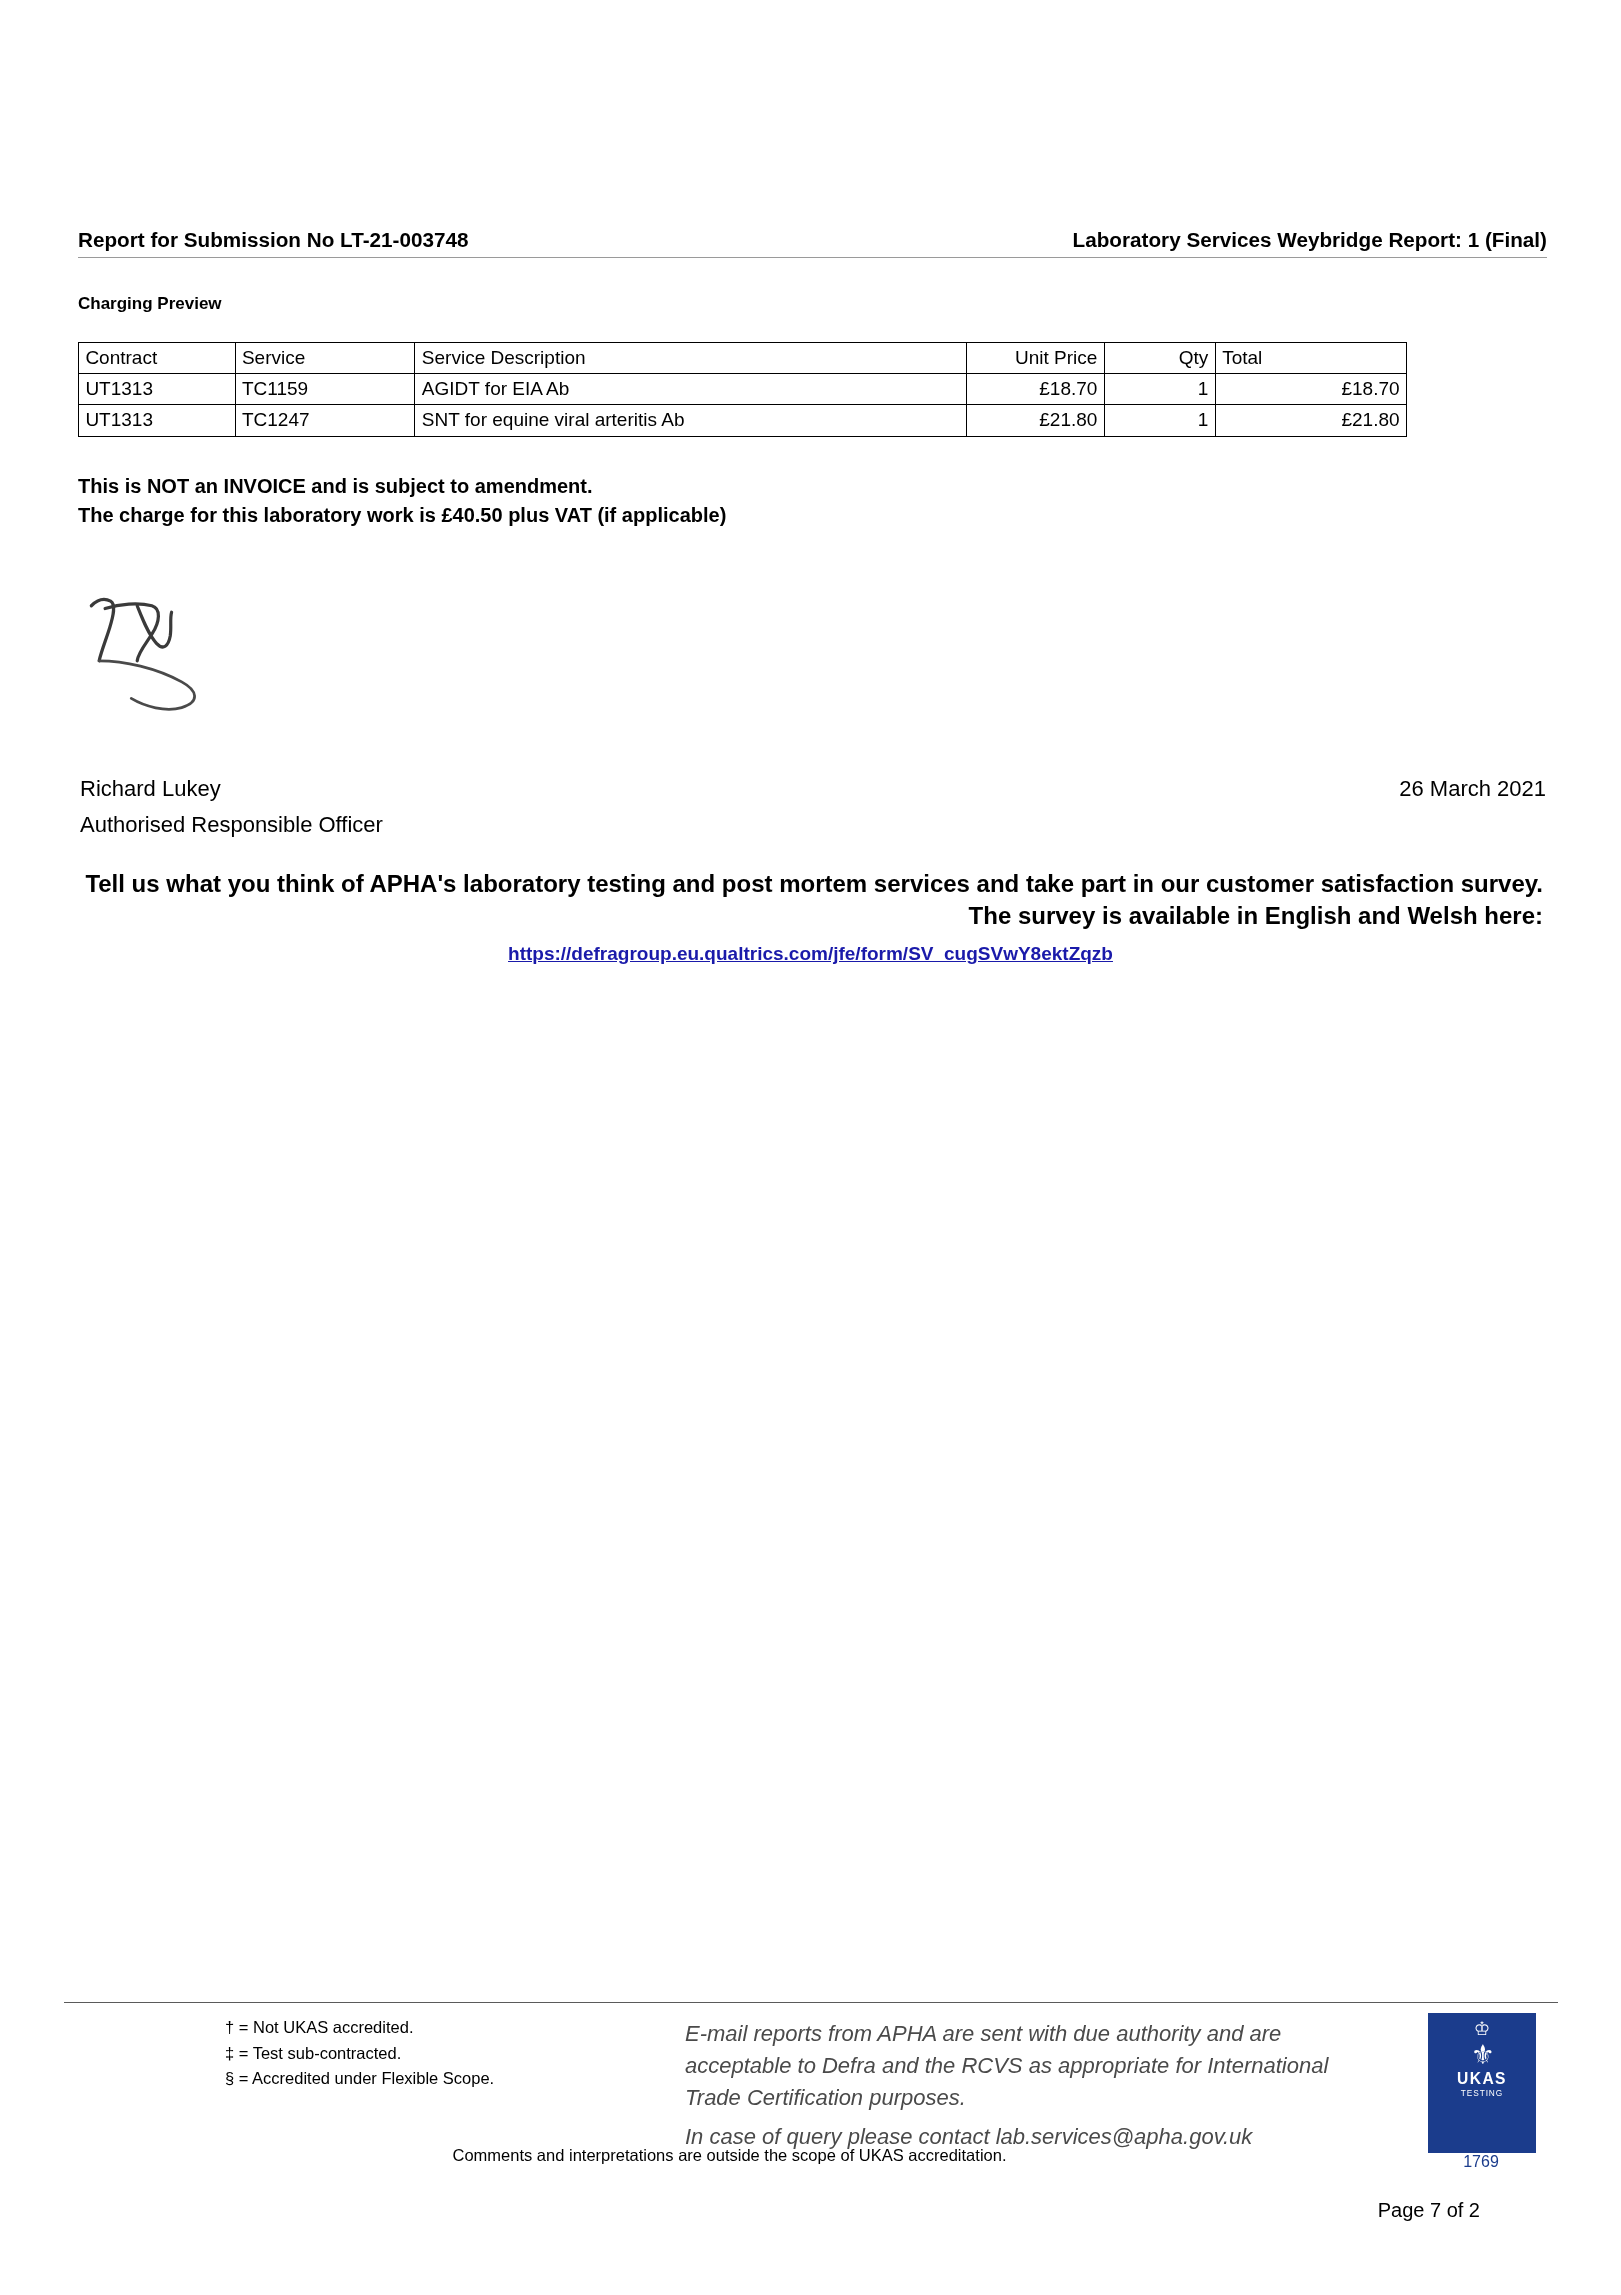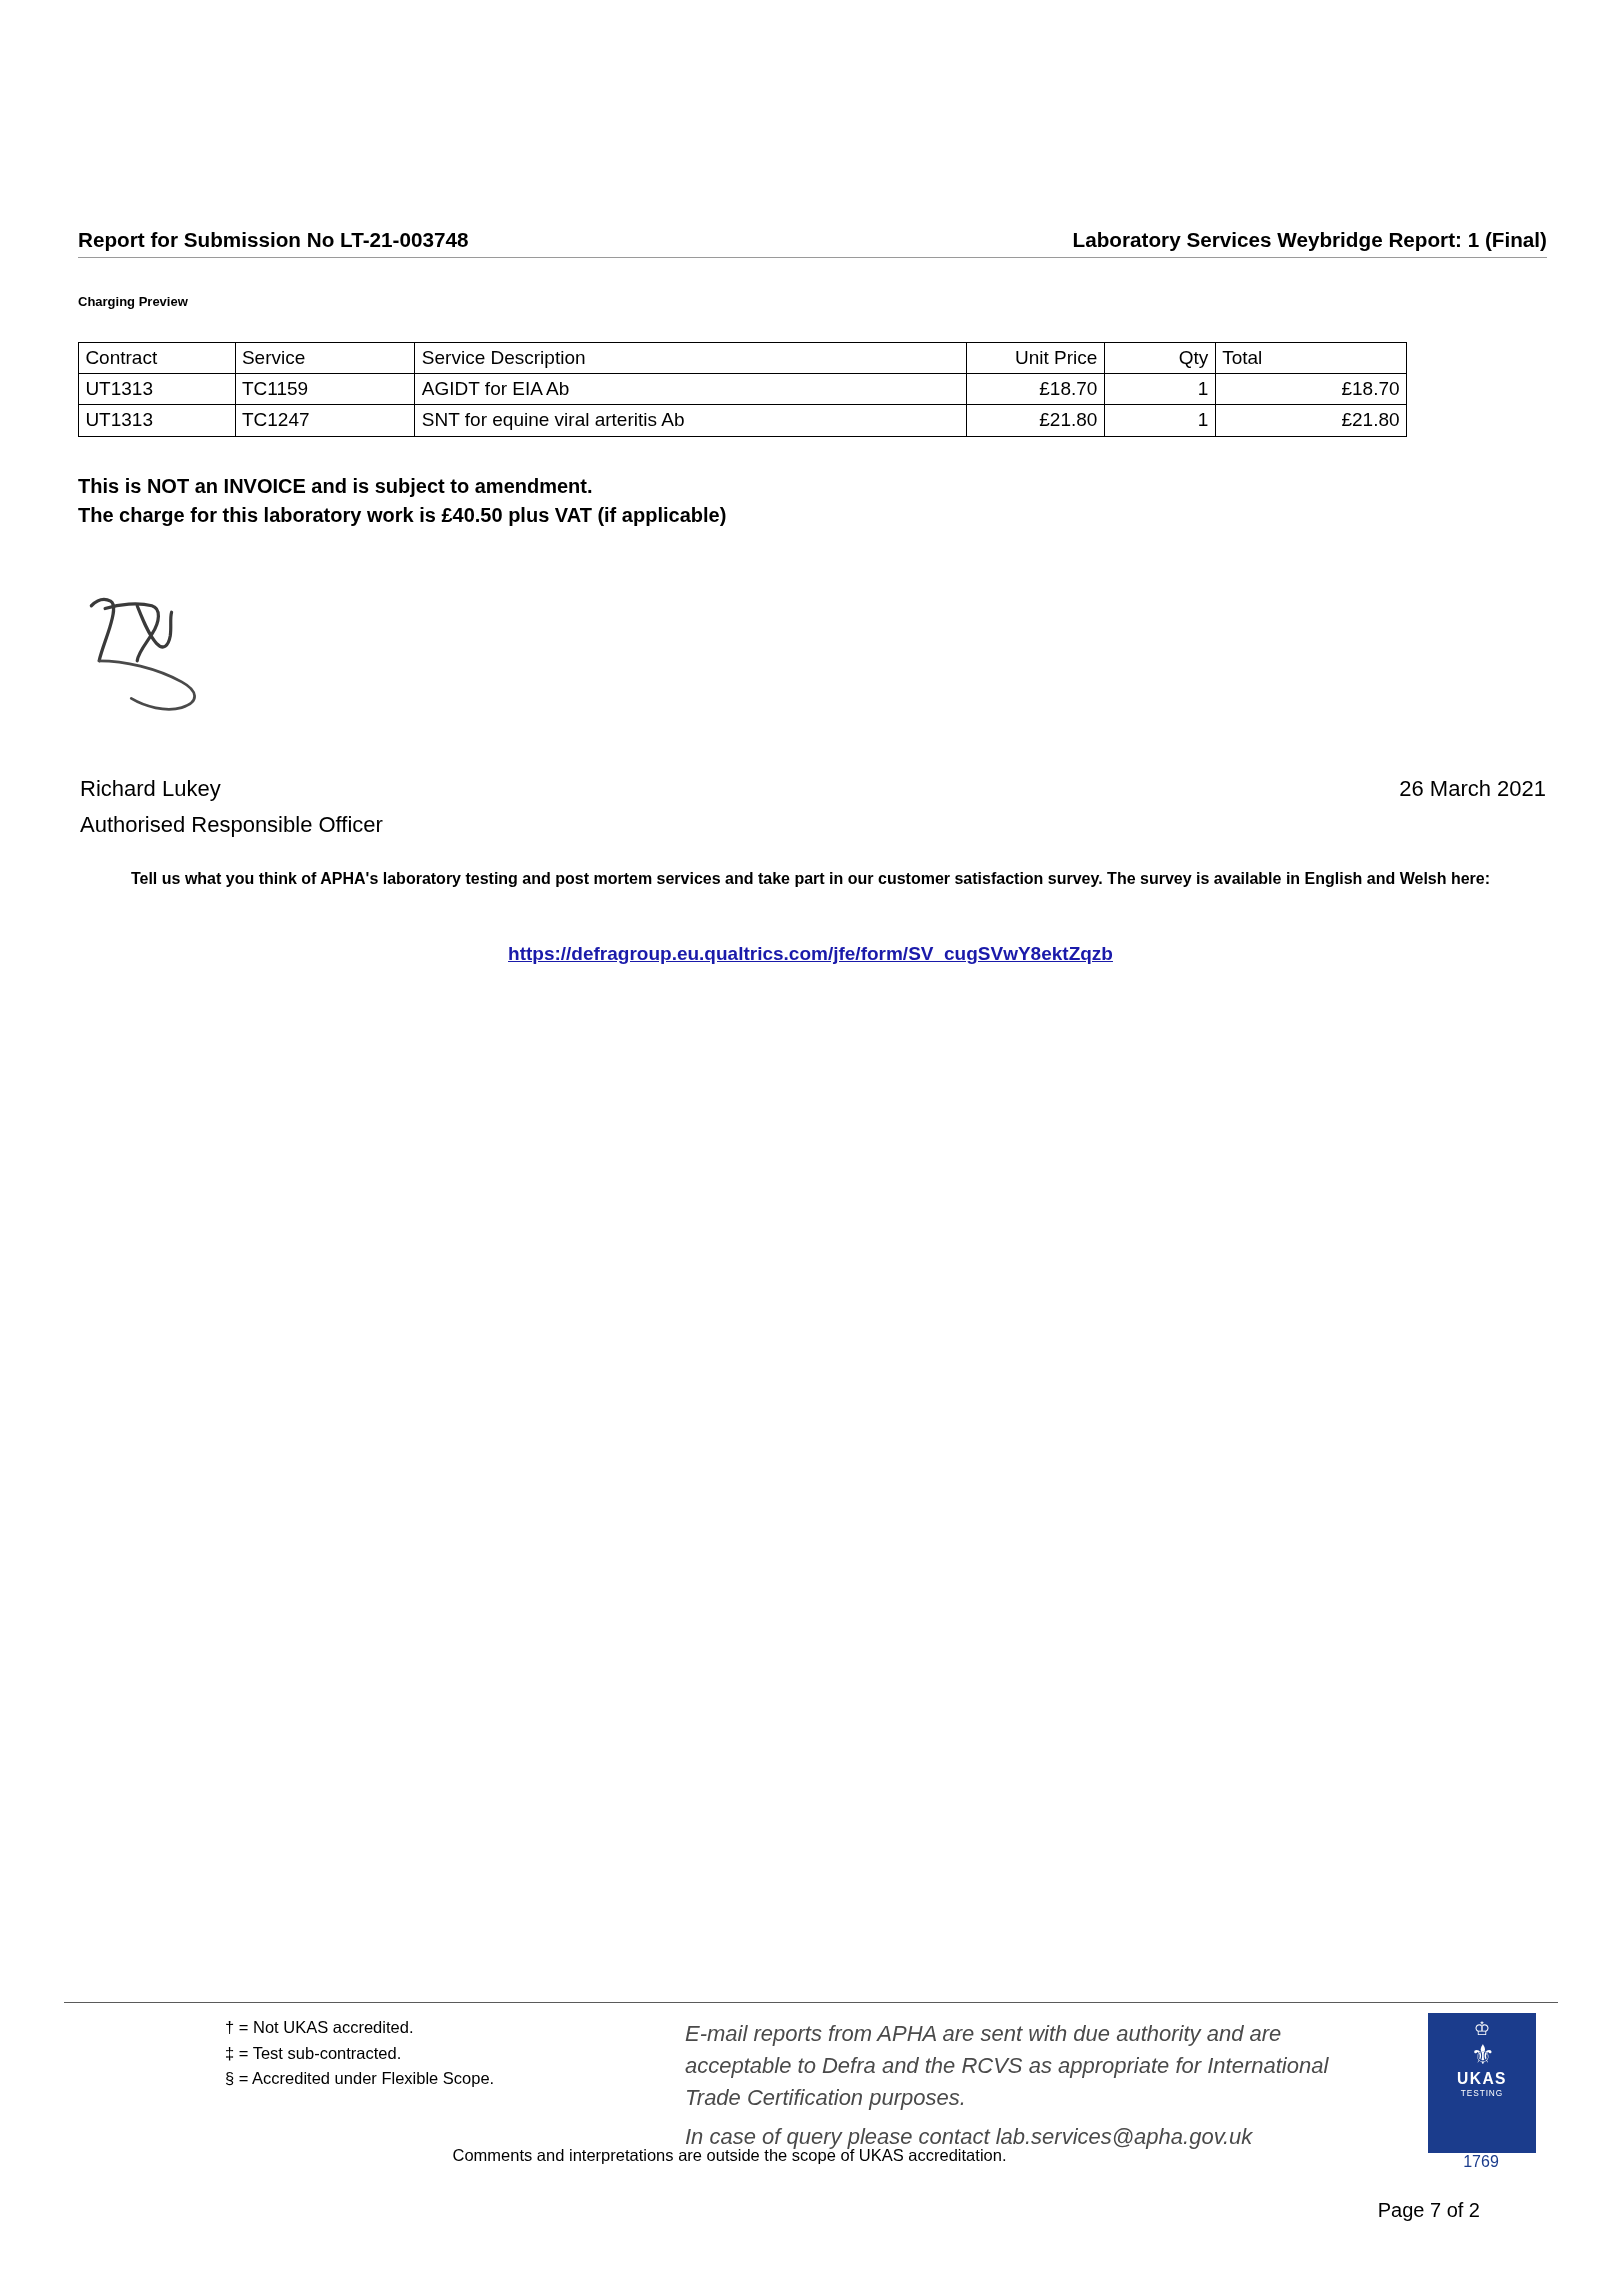--- a/index.html
+++ b/index.html
@@ -43,21 +43,21 @@
     width: 1469px;
     height: 1.4px;
     background: #9a9a9a;
   }
 
   
   .charging-title {
     position: absolute;
     left: 78px;
     top: 294px;
-    font-size: 13px;
+    font-size: 17px;
     font-weight: bold;
   }
 
   table.charges {
     position: absolute;
     left: 78px;
     top: 342px;
     width: 1329px;
     border-collapse: collapse;
     font-size: 19px;
@@ -113,22 +113,22 @@
     font-size: 22px;
     text-align: right;
   }
 
   
   .survey {
     position: absolute;
     left: 78px;
     top: 868px;
     width: 1465px;
-    text-align: center;
-    font-size: 16px;
+    text-align: right;
+    font-size: 24px;
     font-weight: bold;
     line-height: 1.32;
   }
   .survey-link {
     position: absolute;
     left: 78px;
     top: 943px;
     width: 1465px;
     text-align: center;
     font-size: 19px;

